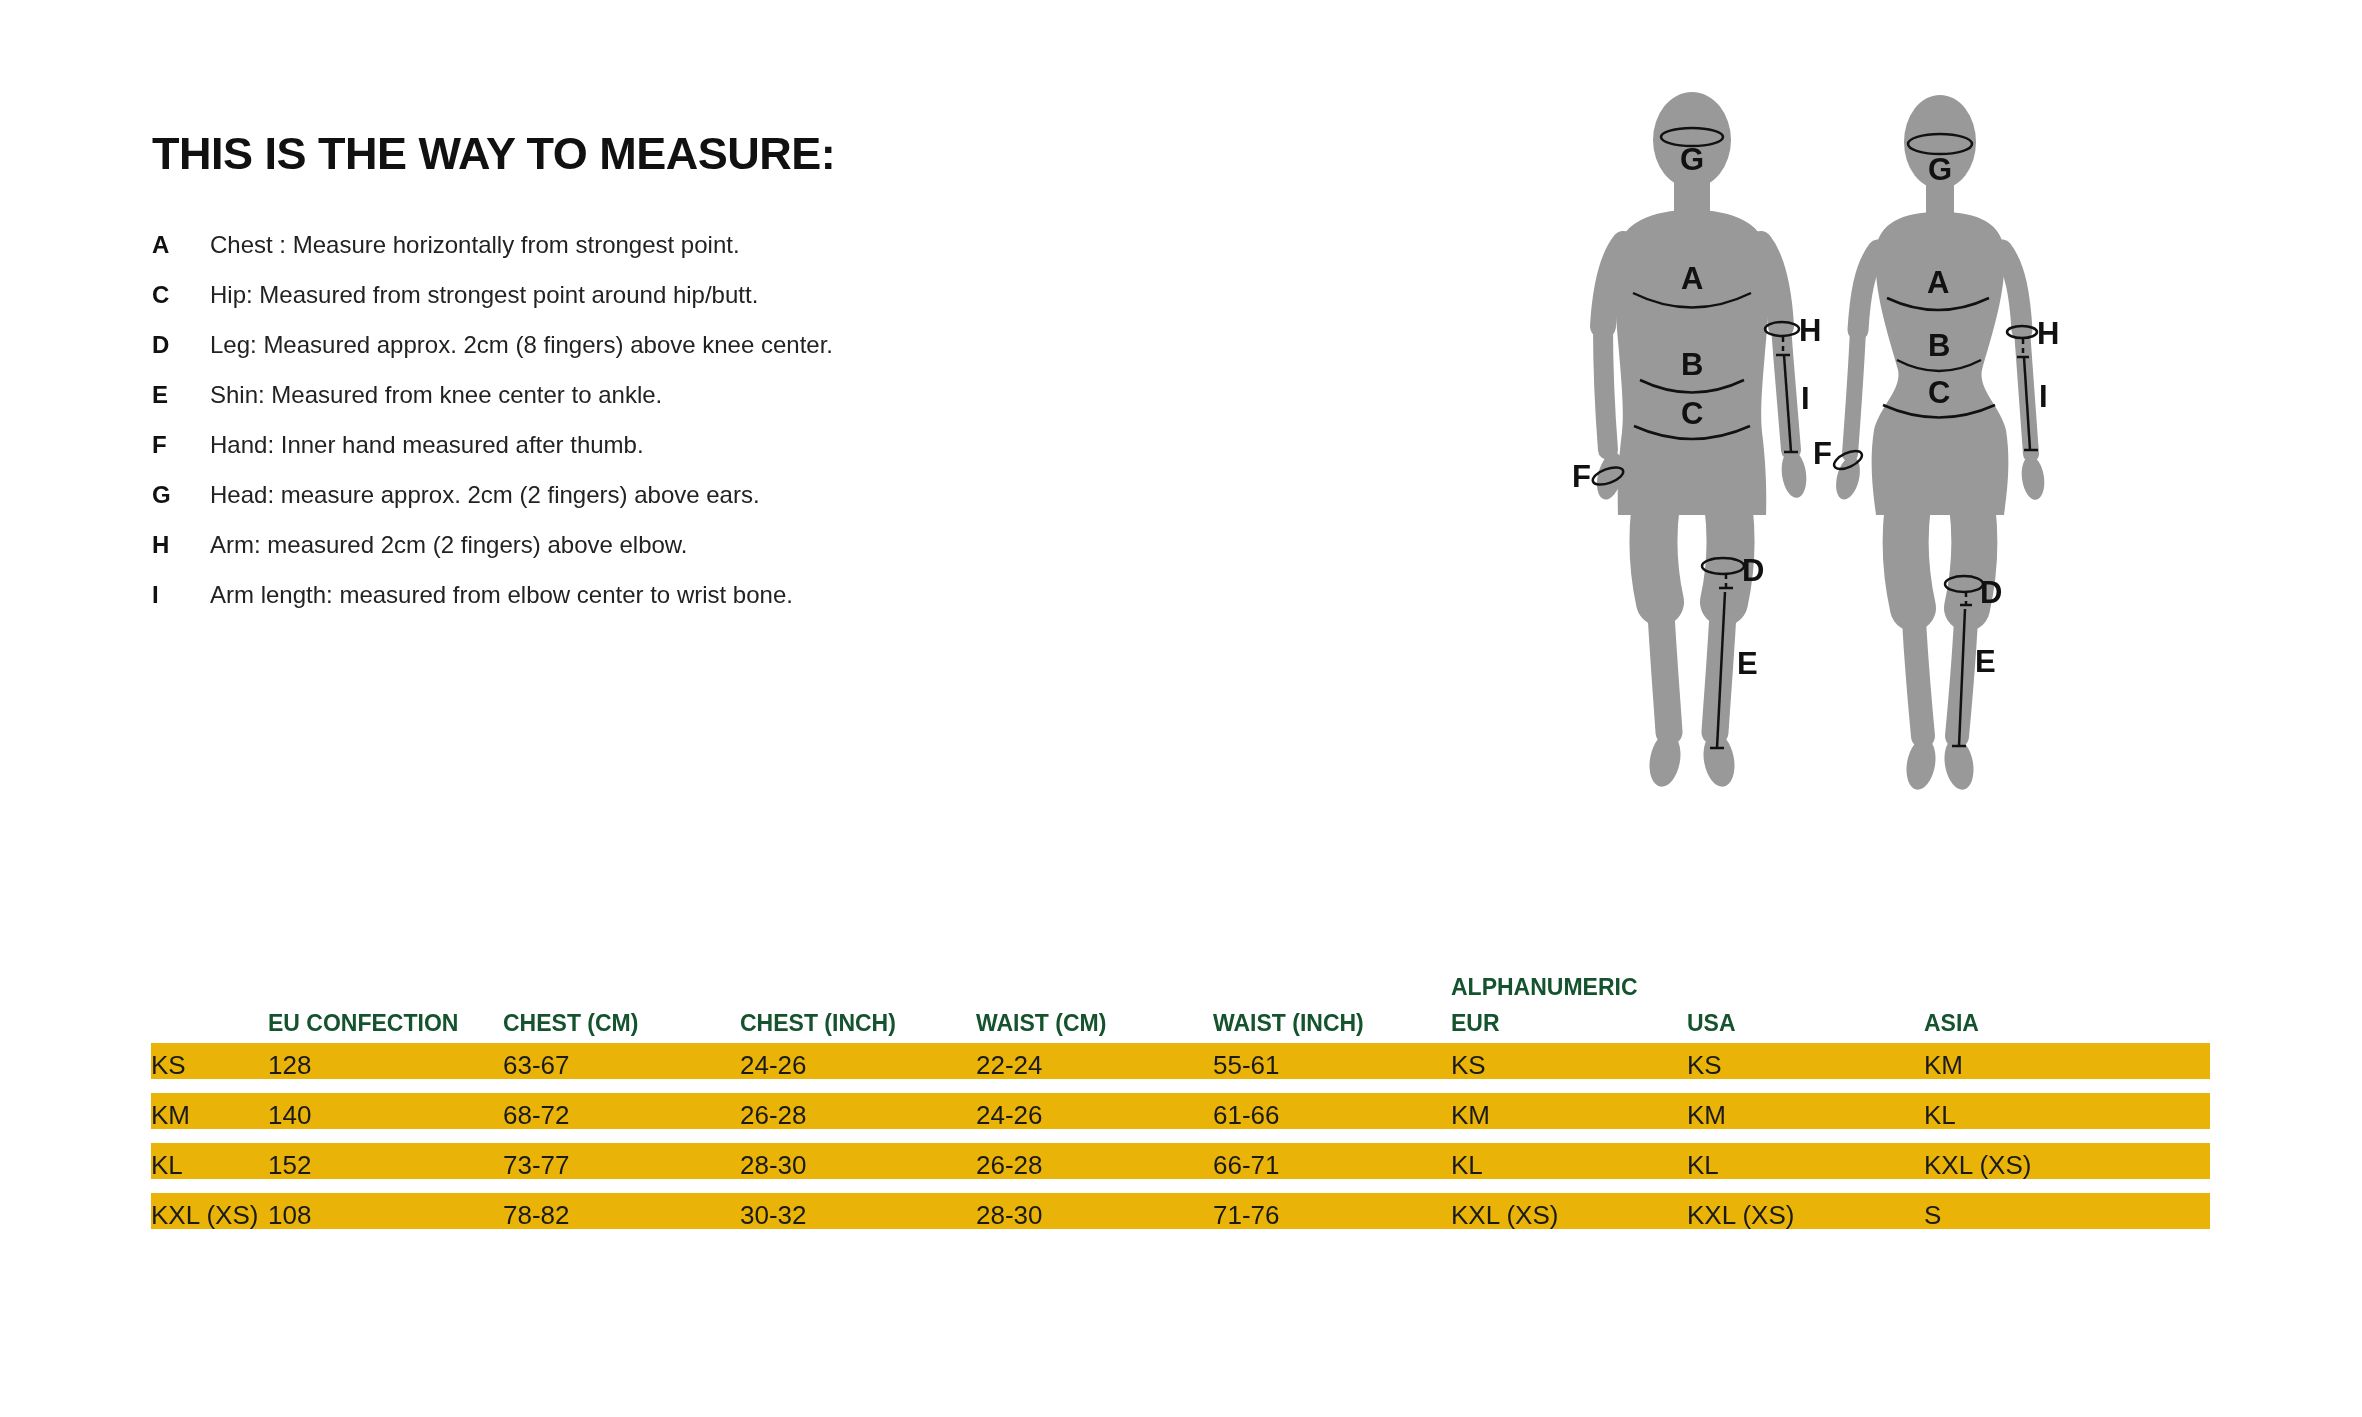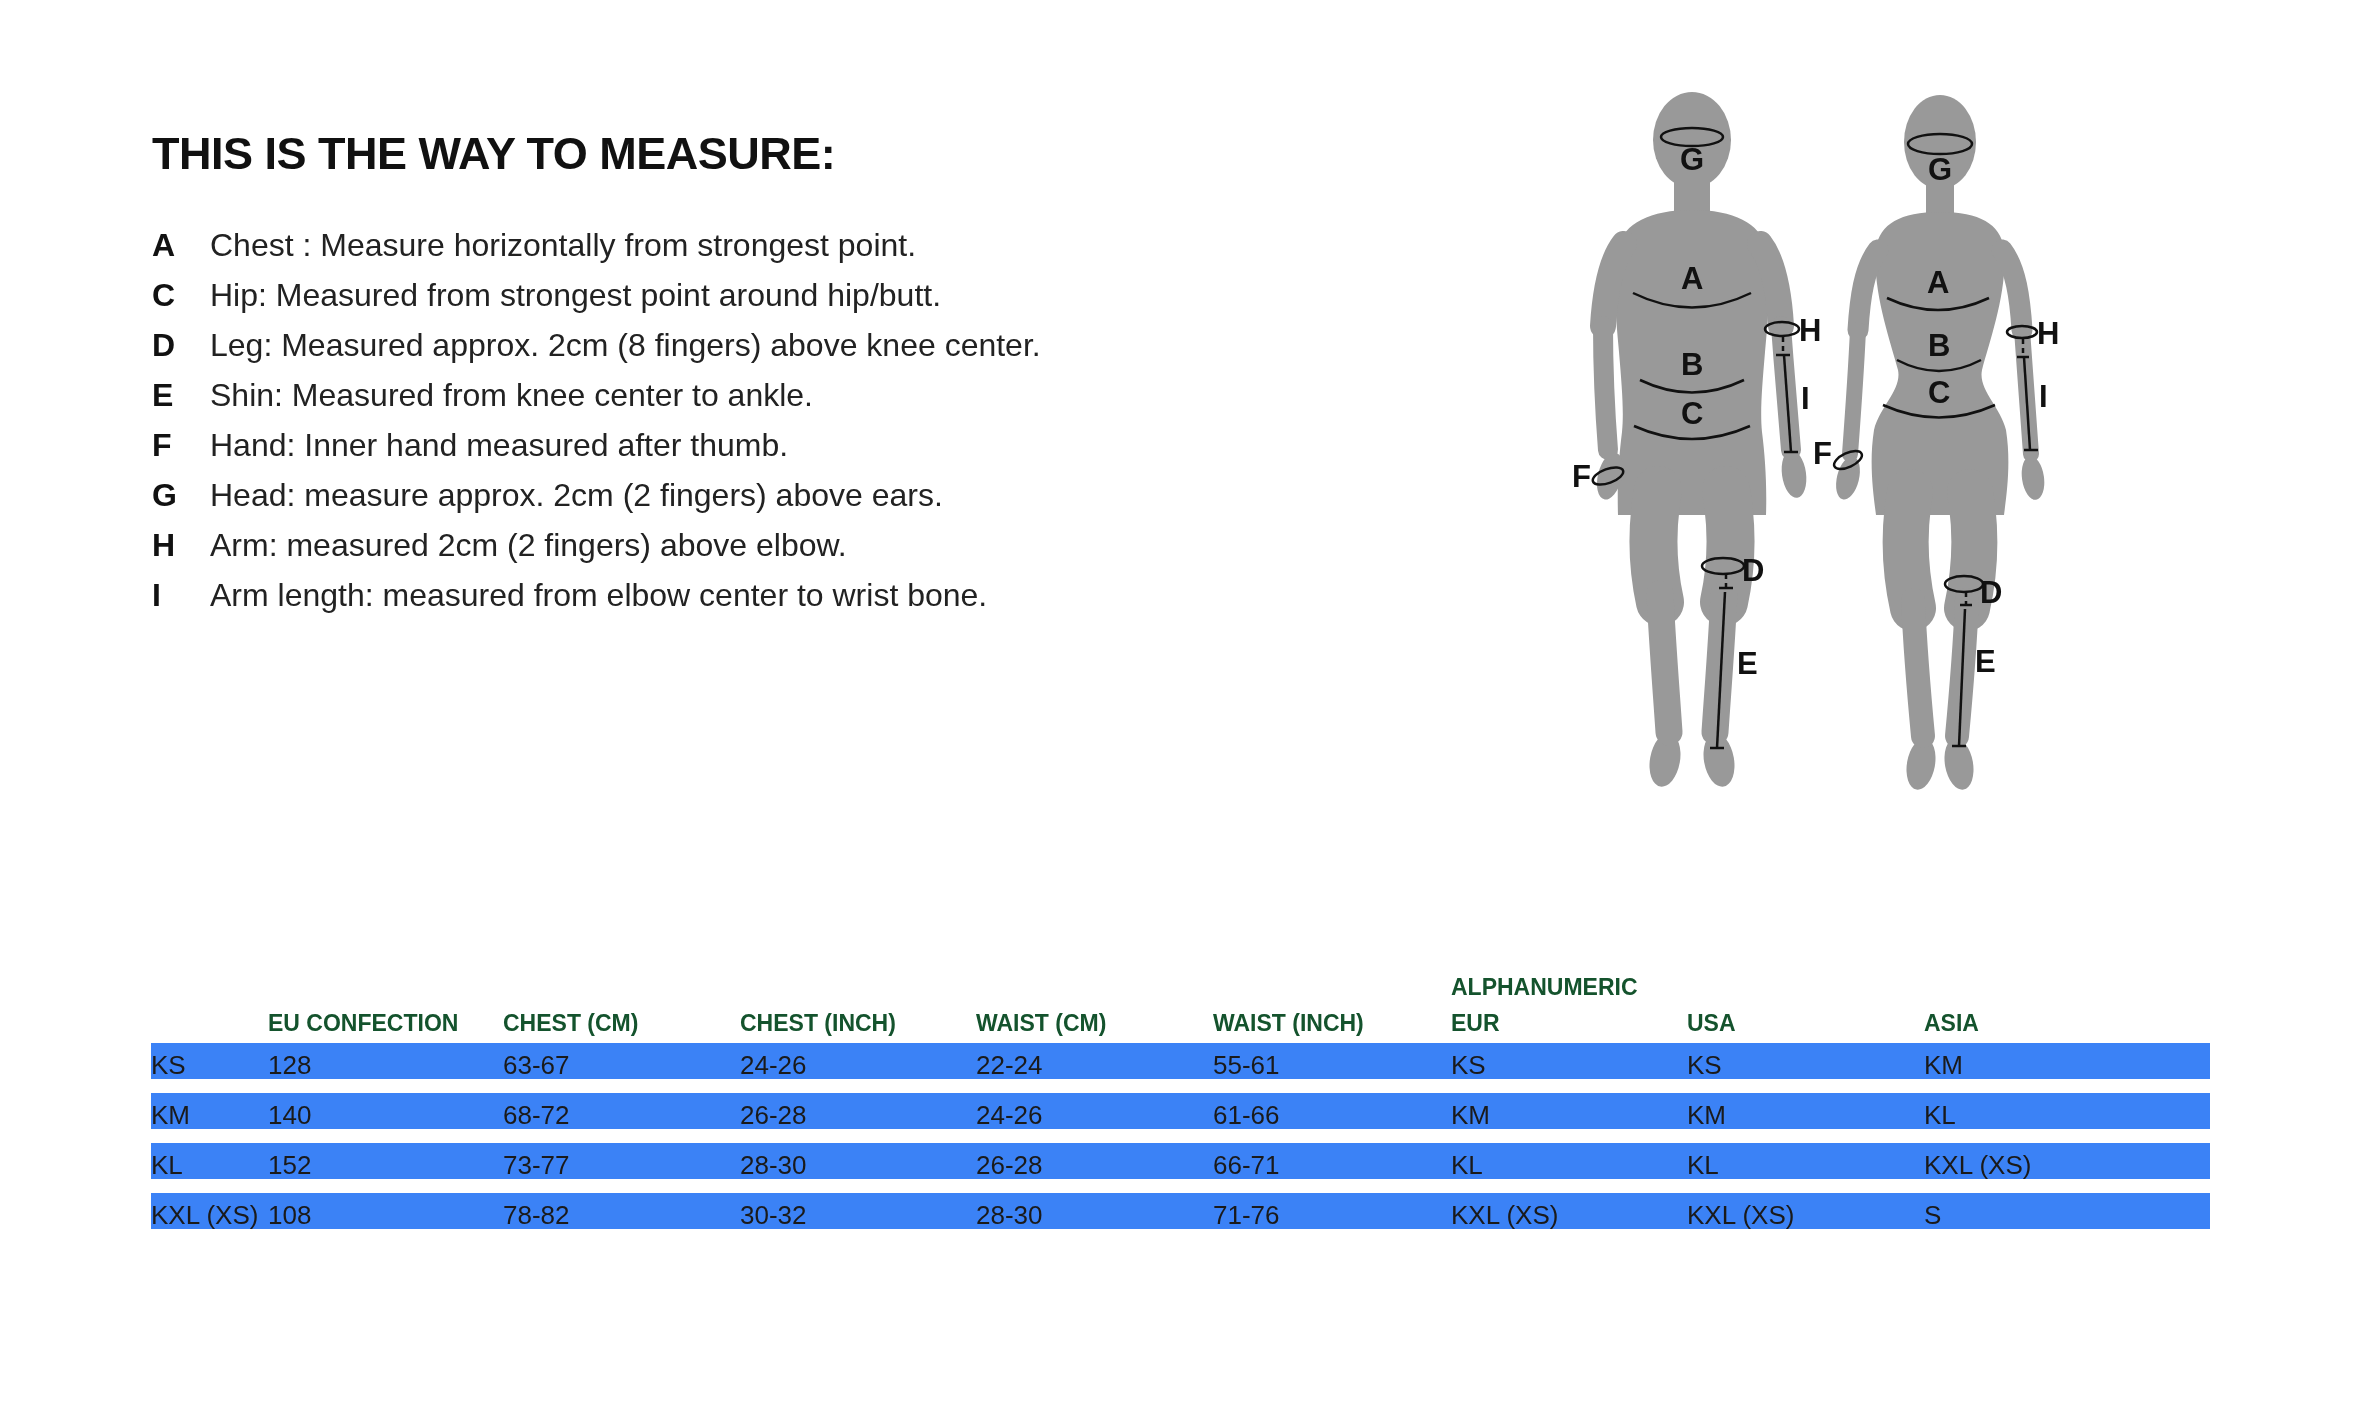--- a/index.html
+++ b/index.html
@@ -4,38 +4,38 @@
 <style>
   html,body{margin:0;padding:0;background:#fff;}
   .page{
     position:relative;width:2362px;height:1417px;background:#ffffff;
     font-family:"Liberation Sans",sans-serif;color:#111;overflow:hidden;
   }
   
   .measure{position:absolute;left:152px;top:128px;}
   .measure h1{margin:0;font-size:45px;line-height:1.15;font-weight:700;letter-spacing:-0.5px;color:#111;}
   .measure ul{list-style:none;margin:40px 0 0 0;padding:0;}
-  .measure li{height:50px;line-height:50px;font-size:32px;white-space:nowrap;}
+  .measure li{height:50px;line-height:50px;font-size:24px;white-space:nowrap;}
   .measure .key{display:inline-block;width:58px;font-weight:700;color:#111;}
   .measure .desc{font-weight:400;color:#222;}
   
   .figures{position:absolute;left:1570px;top:60px;width:620px;height:760px;}
   .figures text{font-family:"Liberation Sans",sans-serif;font-weight:700;font-size:31px;}
   
   .kids{position:absolute;left:151px;top:960px;width:2059px;}
   .kids h2{margin:0;font-size:43px;line-height:1.12;font-weight:700;letter-spacing:-0.5px;
            border-bottom:3px solid #111;padding-bottom:12px;color:#111;}
   .grid{
     display:grid;
     grid-template-columns:117px 235px 237px 236px 237px 238px 236px 237px 286px;
     grid-template-rows:24px 30px 44px 44px 44px 44px;
     row-gap:6px;margin-top:17px;
   }
   .gcell{font-size:23px;font-weight:700;display:flex;align-items:flex-end;color:#14532d;}
-  .dcell{height:36px;line-height:44px;font-size:26px;font-weight:400;color:#1a1a1a;background:#3b82f6;}
+  .dcell{height:36px;line-height:44px;font-size:26px;font-weight:400;color:#1a1a1a;background:#eab308;}
 </style>
 </head>
 <body>
 
 <div class="page">
 
   <section class="measure">
     <h1>THIS IS THE WAY TO MEASURE:</h1>
     <ul>
       <li><span class="key">A</span><span class="desc">Chest : Measure horizontally from strongest point.</span></li>

